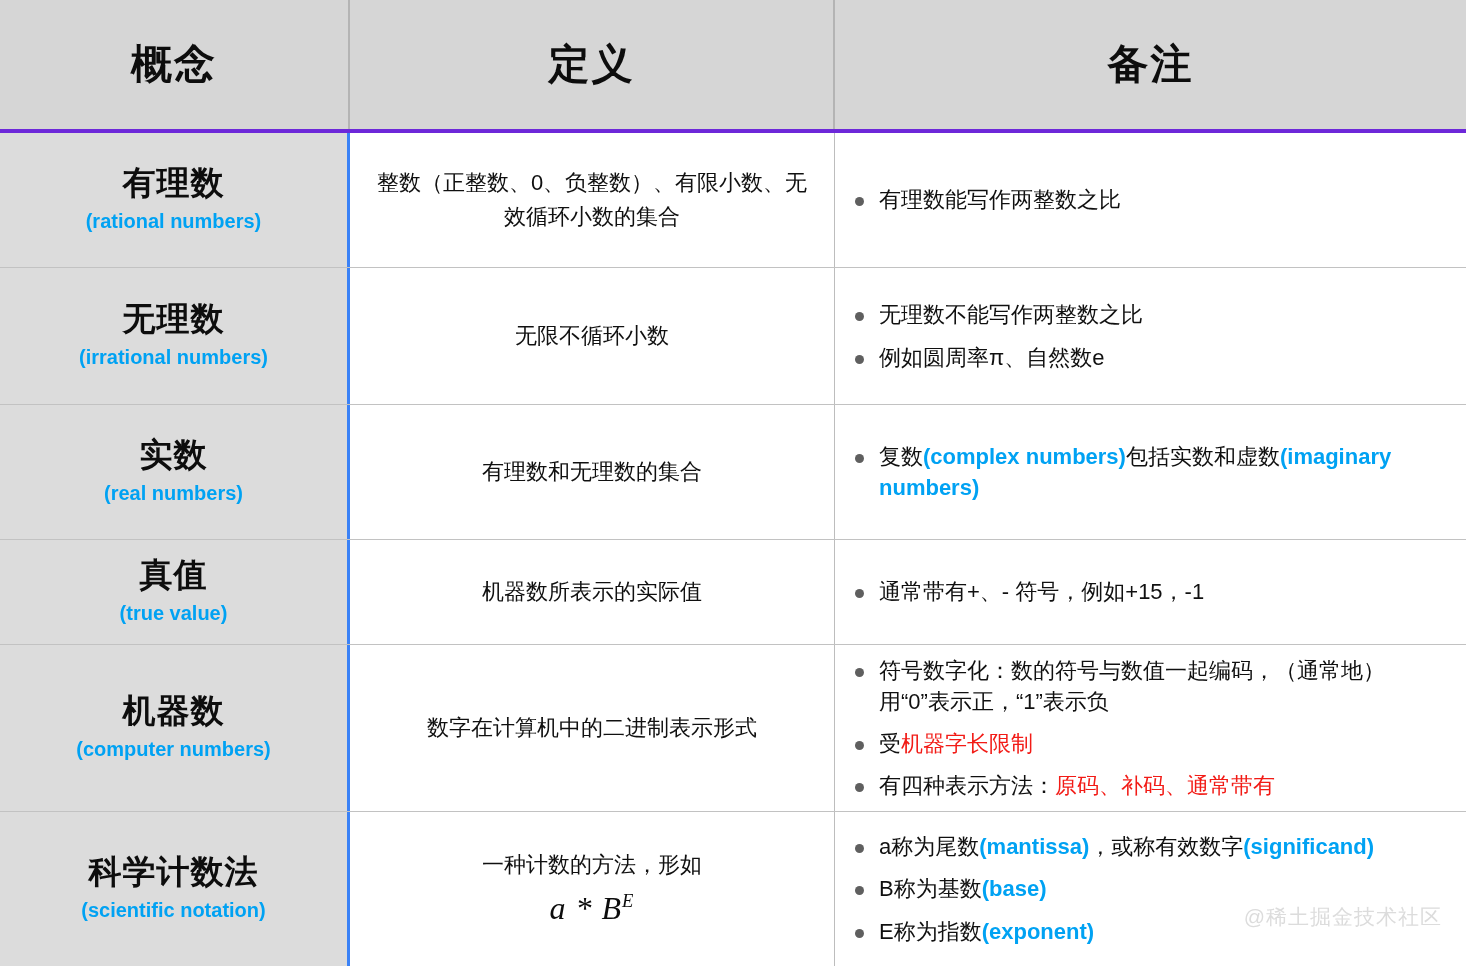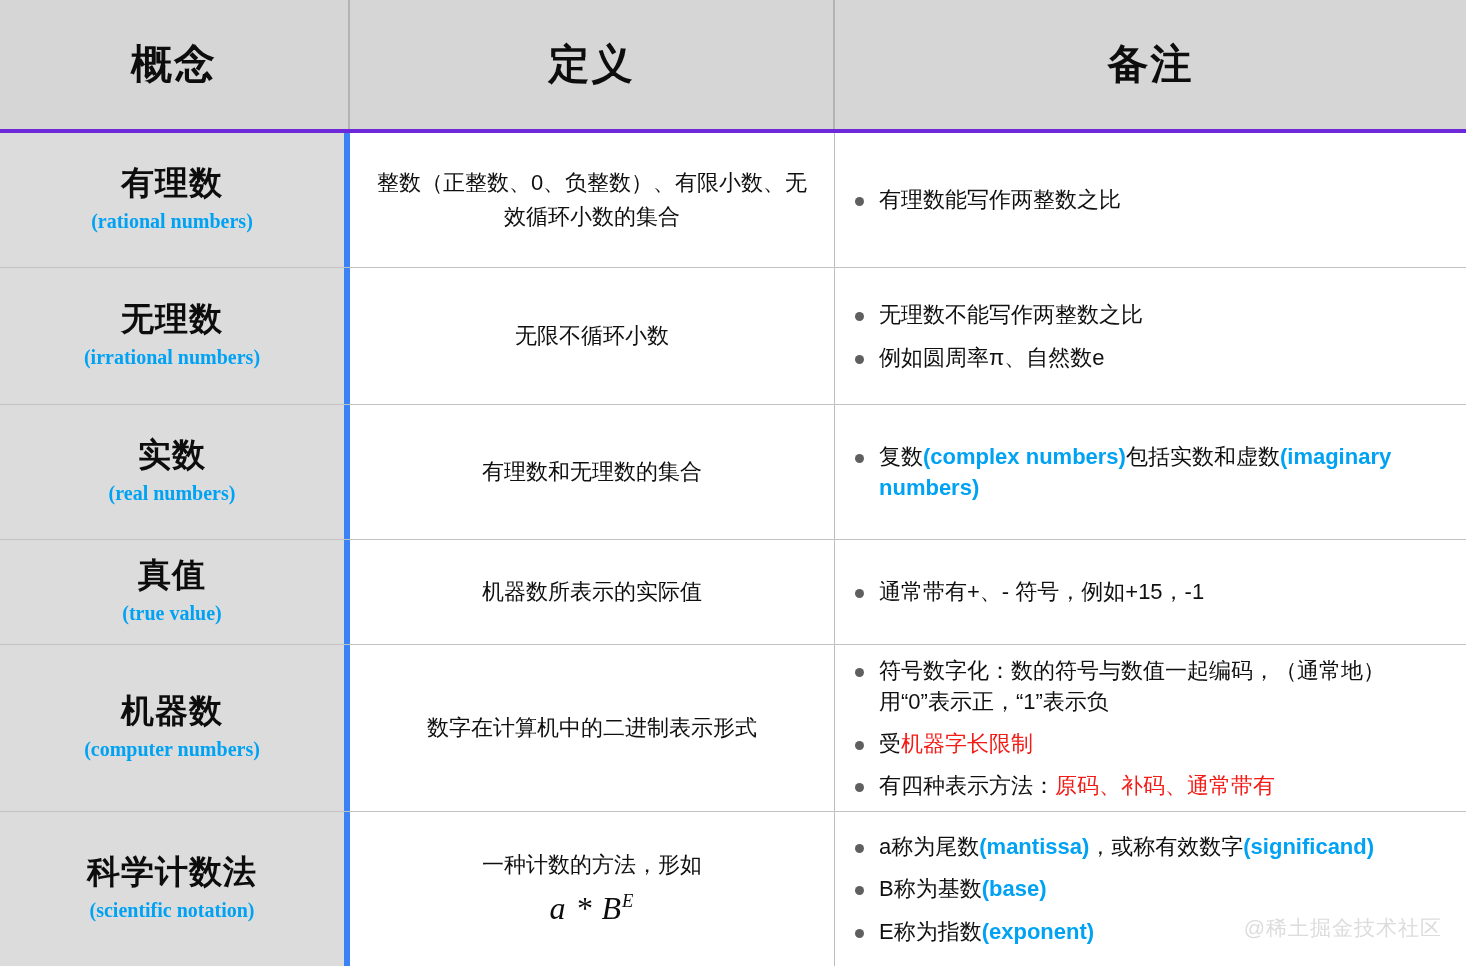--- a/index.html
+++ b/index.html
@@ -63,25 +63,24 @@
   .td {
     box-sizing: border-box;
     display: flex;
     flex-direction: column;
     justify-content: center;
   }
   .td.concept {
     width: 350px;
     flex: 0 0 350px;
     background: #dcdcdc;
-    border-right: 6px solid #3b82f6;
+    border-right: 3px solid #3b82f6;
     align-items: center;
     text-align: center;
     padding: 0 8px;
-    font-family: Liberation Serif, serif;
   }
   .td.definition {
     width: 485px;
     flex: 0 0 485px;
     background: #ffffff;
     border-right: 1px solid #bdbdbd;
     align-items: center;
     text-align: center;
     padding: 8px 22px;
   }
@@ -156,21 +155,21 @@
     height: 9px;
     border-radius: 50%;
     background: #5f5f5f;
   }
   .blue { color: #00a2f3; font-weight: bold; }
   .red  { color: #f21b16; }
 
   .watermark {
     position: absolute;
     right: 24px;
-    bottom: 24px;
+    bottom: 35px;
     font-size: 21px;
     color: #dcdcdc;
     letter-spacing: 1px;
     pointer-events: none;
   }
   .wm-wrap { position: relative; }
 </style>
 </head>
 <body>
 

